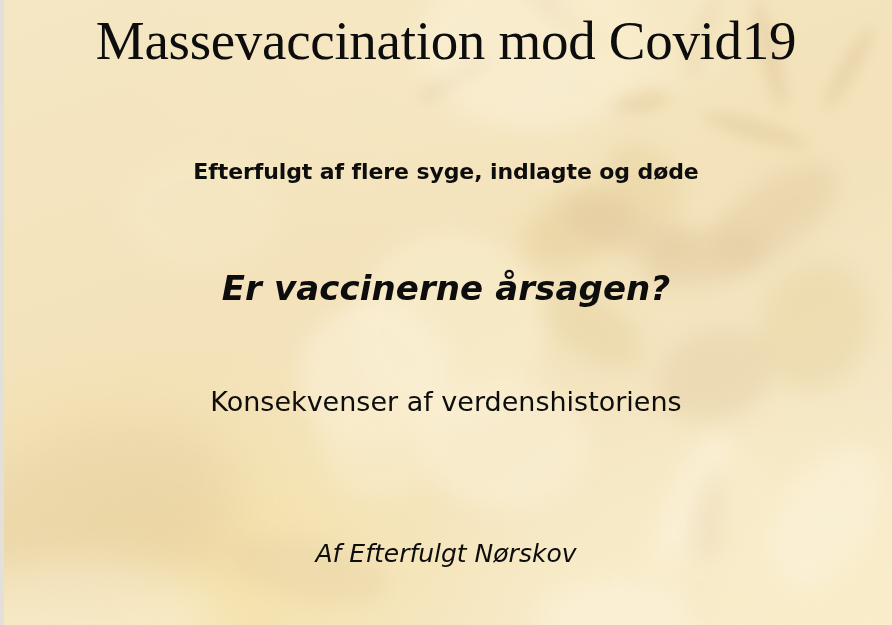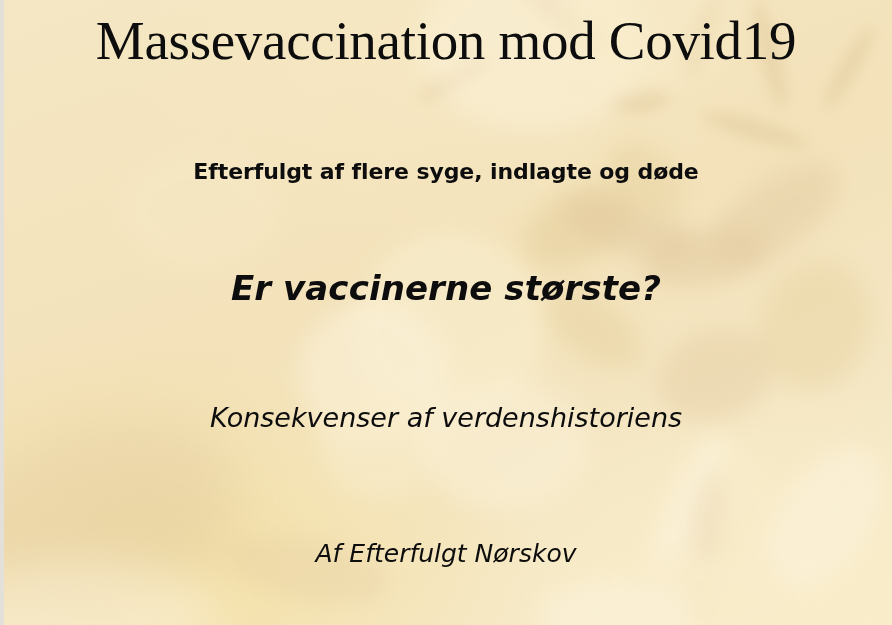--- a/index.html
+++ b/index.html
@@ -109,25 +109,24 @@
     top: 270px;
     font-family: "DejaVu Sans", sans-serif;
     font-size: 34px;
     font-weight: 700;
     font-style: italic;
     letter-spacing: 0.1px;
   }
 
   
   .desc {
-    top: 396px;
+    top: 380px;
     font-family: "DejaVu Sans", sans-serif;
     font-size: 27px;
     font-weight: 400;
-    font-style: italic;
     line-height: 1.62;
     white-space: normal;
   }
   .desc .desc-row { display: block; white-space: nowrap; }
 
   
   .author {
     top: 541px;
     font-family: "DejaVu Sans", sans-serif;
     font-size: 25px;
@@ -185,21 +184,21 @@
   </div>
 
   <div class="left-edge-strip"></div>
 
   <div class="content">
 
     <div class="line title">Massevaccination mod Covid19</div>
 
     <div class="line sub-bold">Efterfulgt af flere syge, indlagte og døde</div>
 
-    <div class="line sub-bold-italic">Er vaccinerne største?</div>
+    <div class="line sub-bold-italic">Er vaccinerne årsagen?</div>
 
     <div class="line desc">
       <span class="desc-row">Konsekvenser af verdenshistoriens</span>
     </div>
 
     <div class="line author">Af Efterfulgt Nørskov</div>
 
   </div>
 </div>
 

